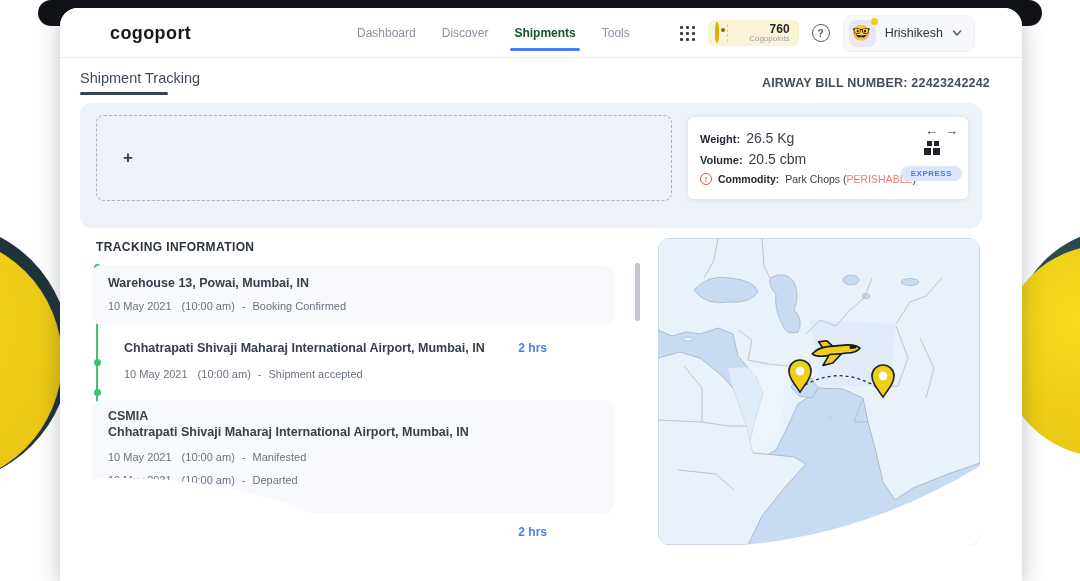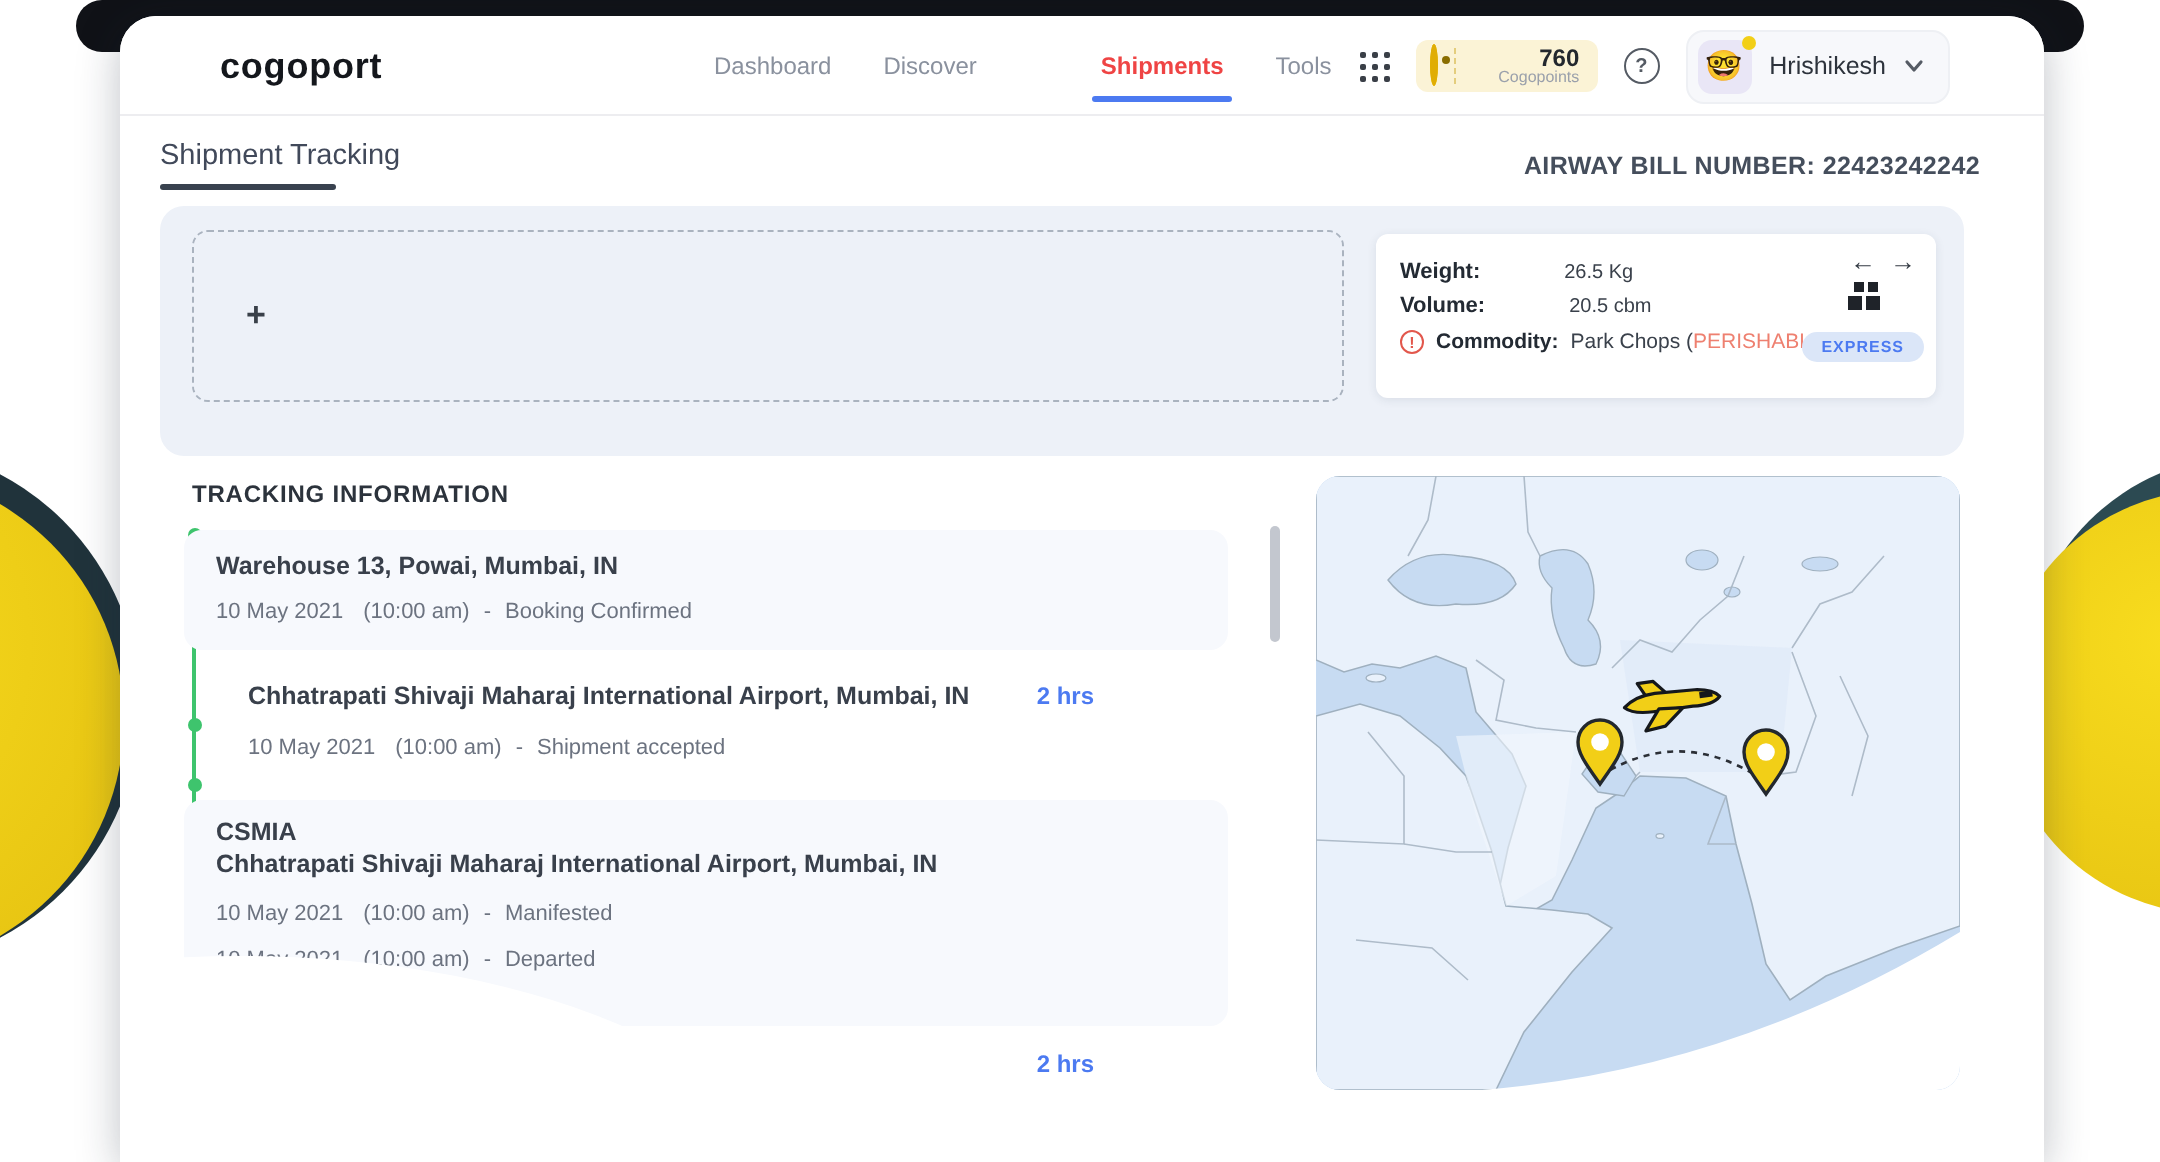--- a/index.html
+++ b/index.html
@@ -16,21 +16,21 @@
 
   
   .panel { position:absolute; left:60px; top:8px; width:962px; height:573px; background:#fff;
            border-radius:18px 18px 0 0; box-shadow:0 4px 22px rgba(25,35,55,.28); overflow:hidden; }
 
   
   .navbar { position:absolute; left:0; top:0; width:962px; height:50px; border-bottom:1px solid #ededf0; background:#fff; }
   .logo { position:absolute; left:50px; top:15px; font-size:18px; font-weight:800; letter-spacing:.4px; color:#14171c; cursor:pointer; }
   .nav-links { position:absolute; left:297px; top:0; height:50px; display:flex; align-items:center; gap:26px; }
   .nav-link { font-size:12px; color:#8a919e; position:relative; height:44px; display:flex; align-items:center; cursor:pointer; }
-  .nav-link.active { color:#ef4444; font-weight:700;margin-left:36px; }
+  .nav-link.active { color:#14532d; font-weight:700; }
   .nav-link.active::after { content:""; position:absolute; left:-4px; right:-4px; bottom:4px; height:3px; border-radius:2px; background:#4c7af1; }
   .nav-right { position:absolute; right:47px; top:0; height:50px; display:flex; align-items:center; gap:13px; }
   .grid-icon { width:15px; height:15px; display:grid; grid-template-columns:repeat(3,3px); grid-template-rows:repeat(3,3px); gap:3px; cursor:pointer; }
   .grid-icon i { background:#3a3f47; border-radius:1px; }
   .points-pill { display:flex; align-items:center; background:#fbf3d6; border-radius:6px; padding:3px 9px 3px 7px; gap:21px; cursor:pointer; }
   .coin { width:16px; height:16px; border-radius:50%; background:#f0c514; border:2px solid #e0ad04; position:relative; }
   .coin::after { content:""; position:absolute; left:4px; top:4px; width:4px; height:4px; border-radius:50%; background:#8a6d00; }
   .coin-wrap { border-right:1px dashed #e4cd7d; padding-right:8px; }
   .points-col { text-align:right; line-height:1.05; }
   .points-value { font-size:12px; font-weight:800; color:#23282e; }
@@ -55,21 +55,21 @@
   .plus { font-size:17px; font-weight:600; color:#394049; }
   .add-msg { font-size:12.5px; color:#2b333e; }
 
   .cargo-card { position:absolute; left:608px; top:14px; width:280px; height:82px; background:#fff; border-radius:6px;
                 box-shadow:0 1px 5px rgba(40,55,80,.10); padding:8px 12px; }
   .cargo-title { font-size:9px; color:#98a1ad; letter-spacing:.3px; }
   .cargo-arrows { position:absolute; right:10px; top:6px; font-size:13px; color:#333a43; display:flex; gap:7px; }
   .cargo-arrows span { cursor:pointer; }
   .cargo-line { margin-top:5px; display:flex; align-items:baseline; gap:6px; }
   .cargo-label { font-size:11px; font-weight:800; color:#232a33; }
-  .cargo-value { font-size:10px; color:#3a414b;margin-left:36px; }
+  .cargo-value { font-size:14px; color:#3a414b; }
   .boxes-icon { position:absolute; right:24px; top:24px; width:20px; height:17px; }
   .boxes-icon i { position:absolute; background:#1f2329; }
   .boxes-icon .b1 { left:3px;  top:0; width:5px; height:5px; }
   .boxes-icon .b2 { left:10px; top:0; width:5px; height:5px; }
   .boxes-icon .b3 { left:0;  top:7px; width:7px; height:7px; }
   .boxes-icon .b4 { left:9px; top:7px; width:7px; height:7px; }
   .express-badge { position:absolute; right:6px; top:49px; background:#dbe6f8; color:#4c7af1; font-size:8px; font-weight:800;
                    letter-spacing:.5px; padding:3px 10px; border-radius:9px; }
   .commodity-line { margin-top:6px; display:flex; align-items:center; gap:6px; }
   .warn-icon { width:12px; height:12px; border:1.3px solid #e2574c; border-radius:50%; color:#e2574c; font-size:8px; font-weight:800;

